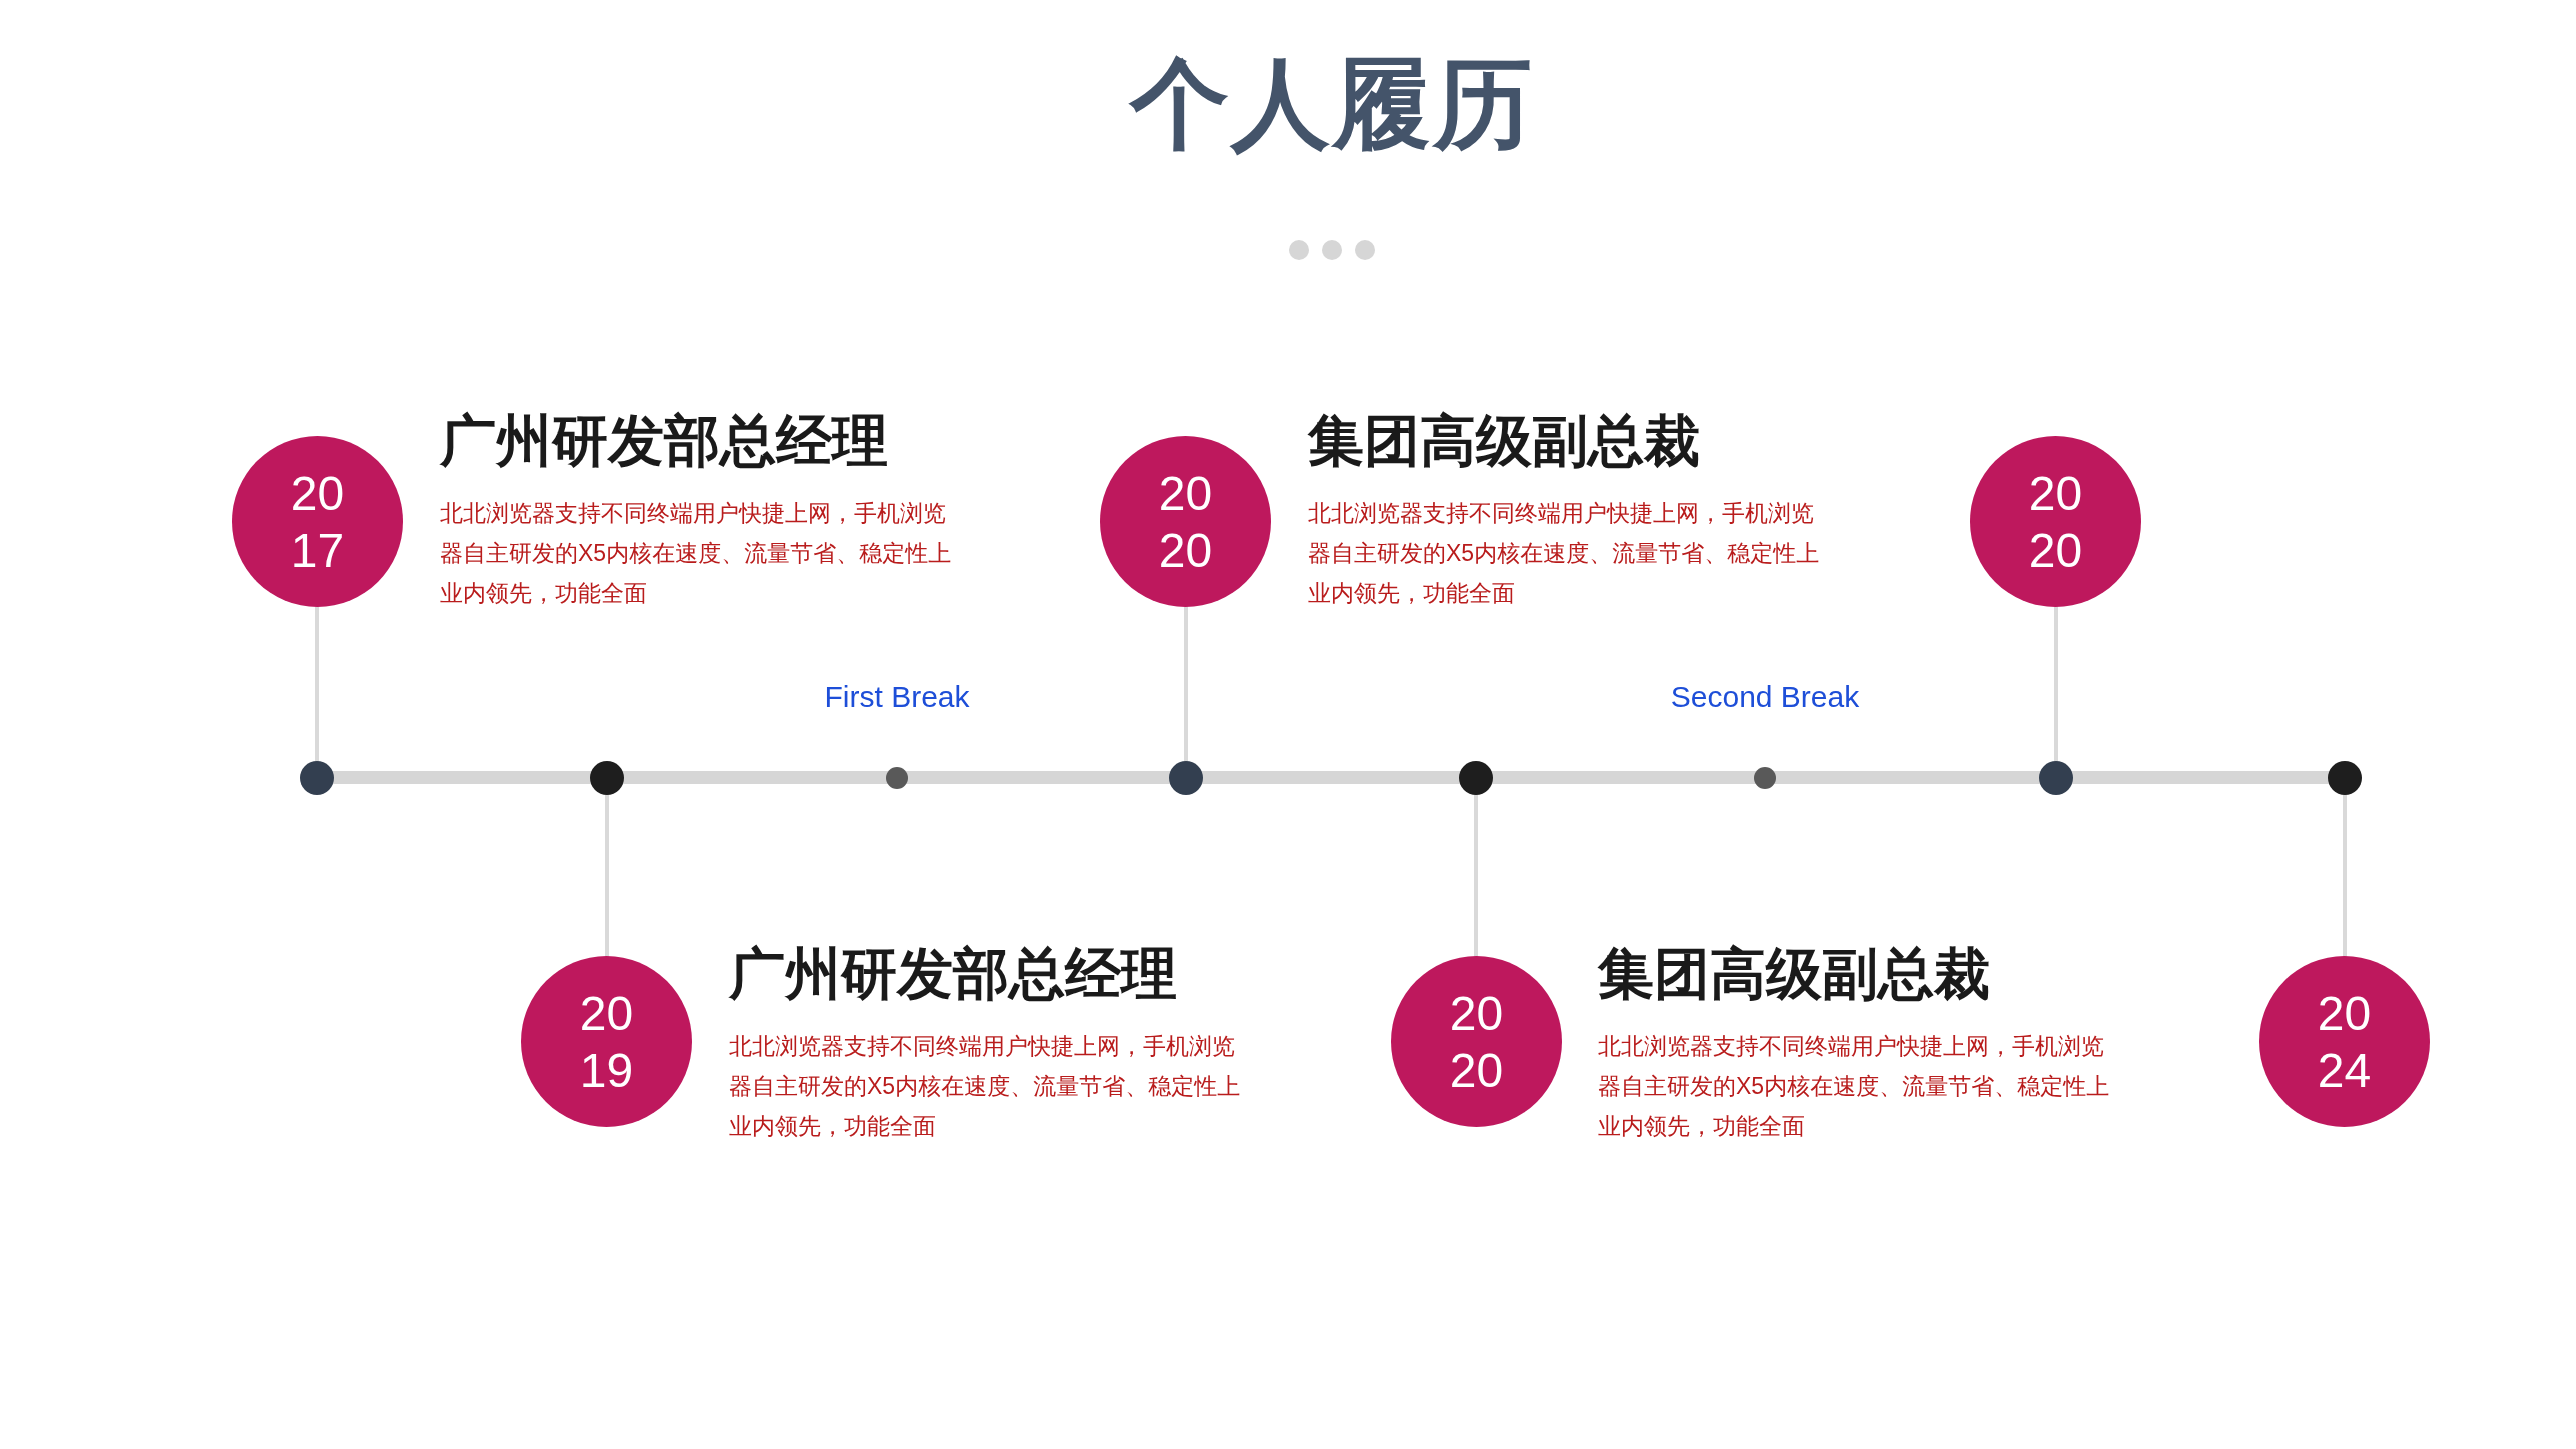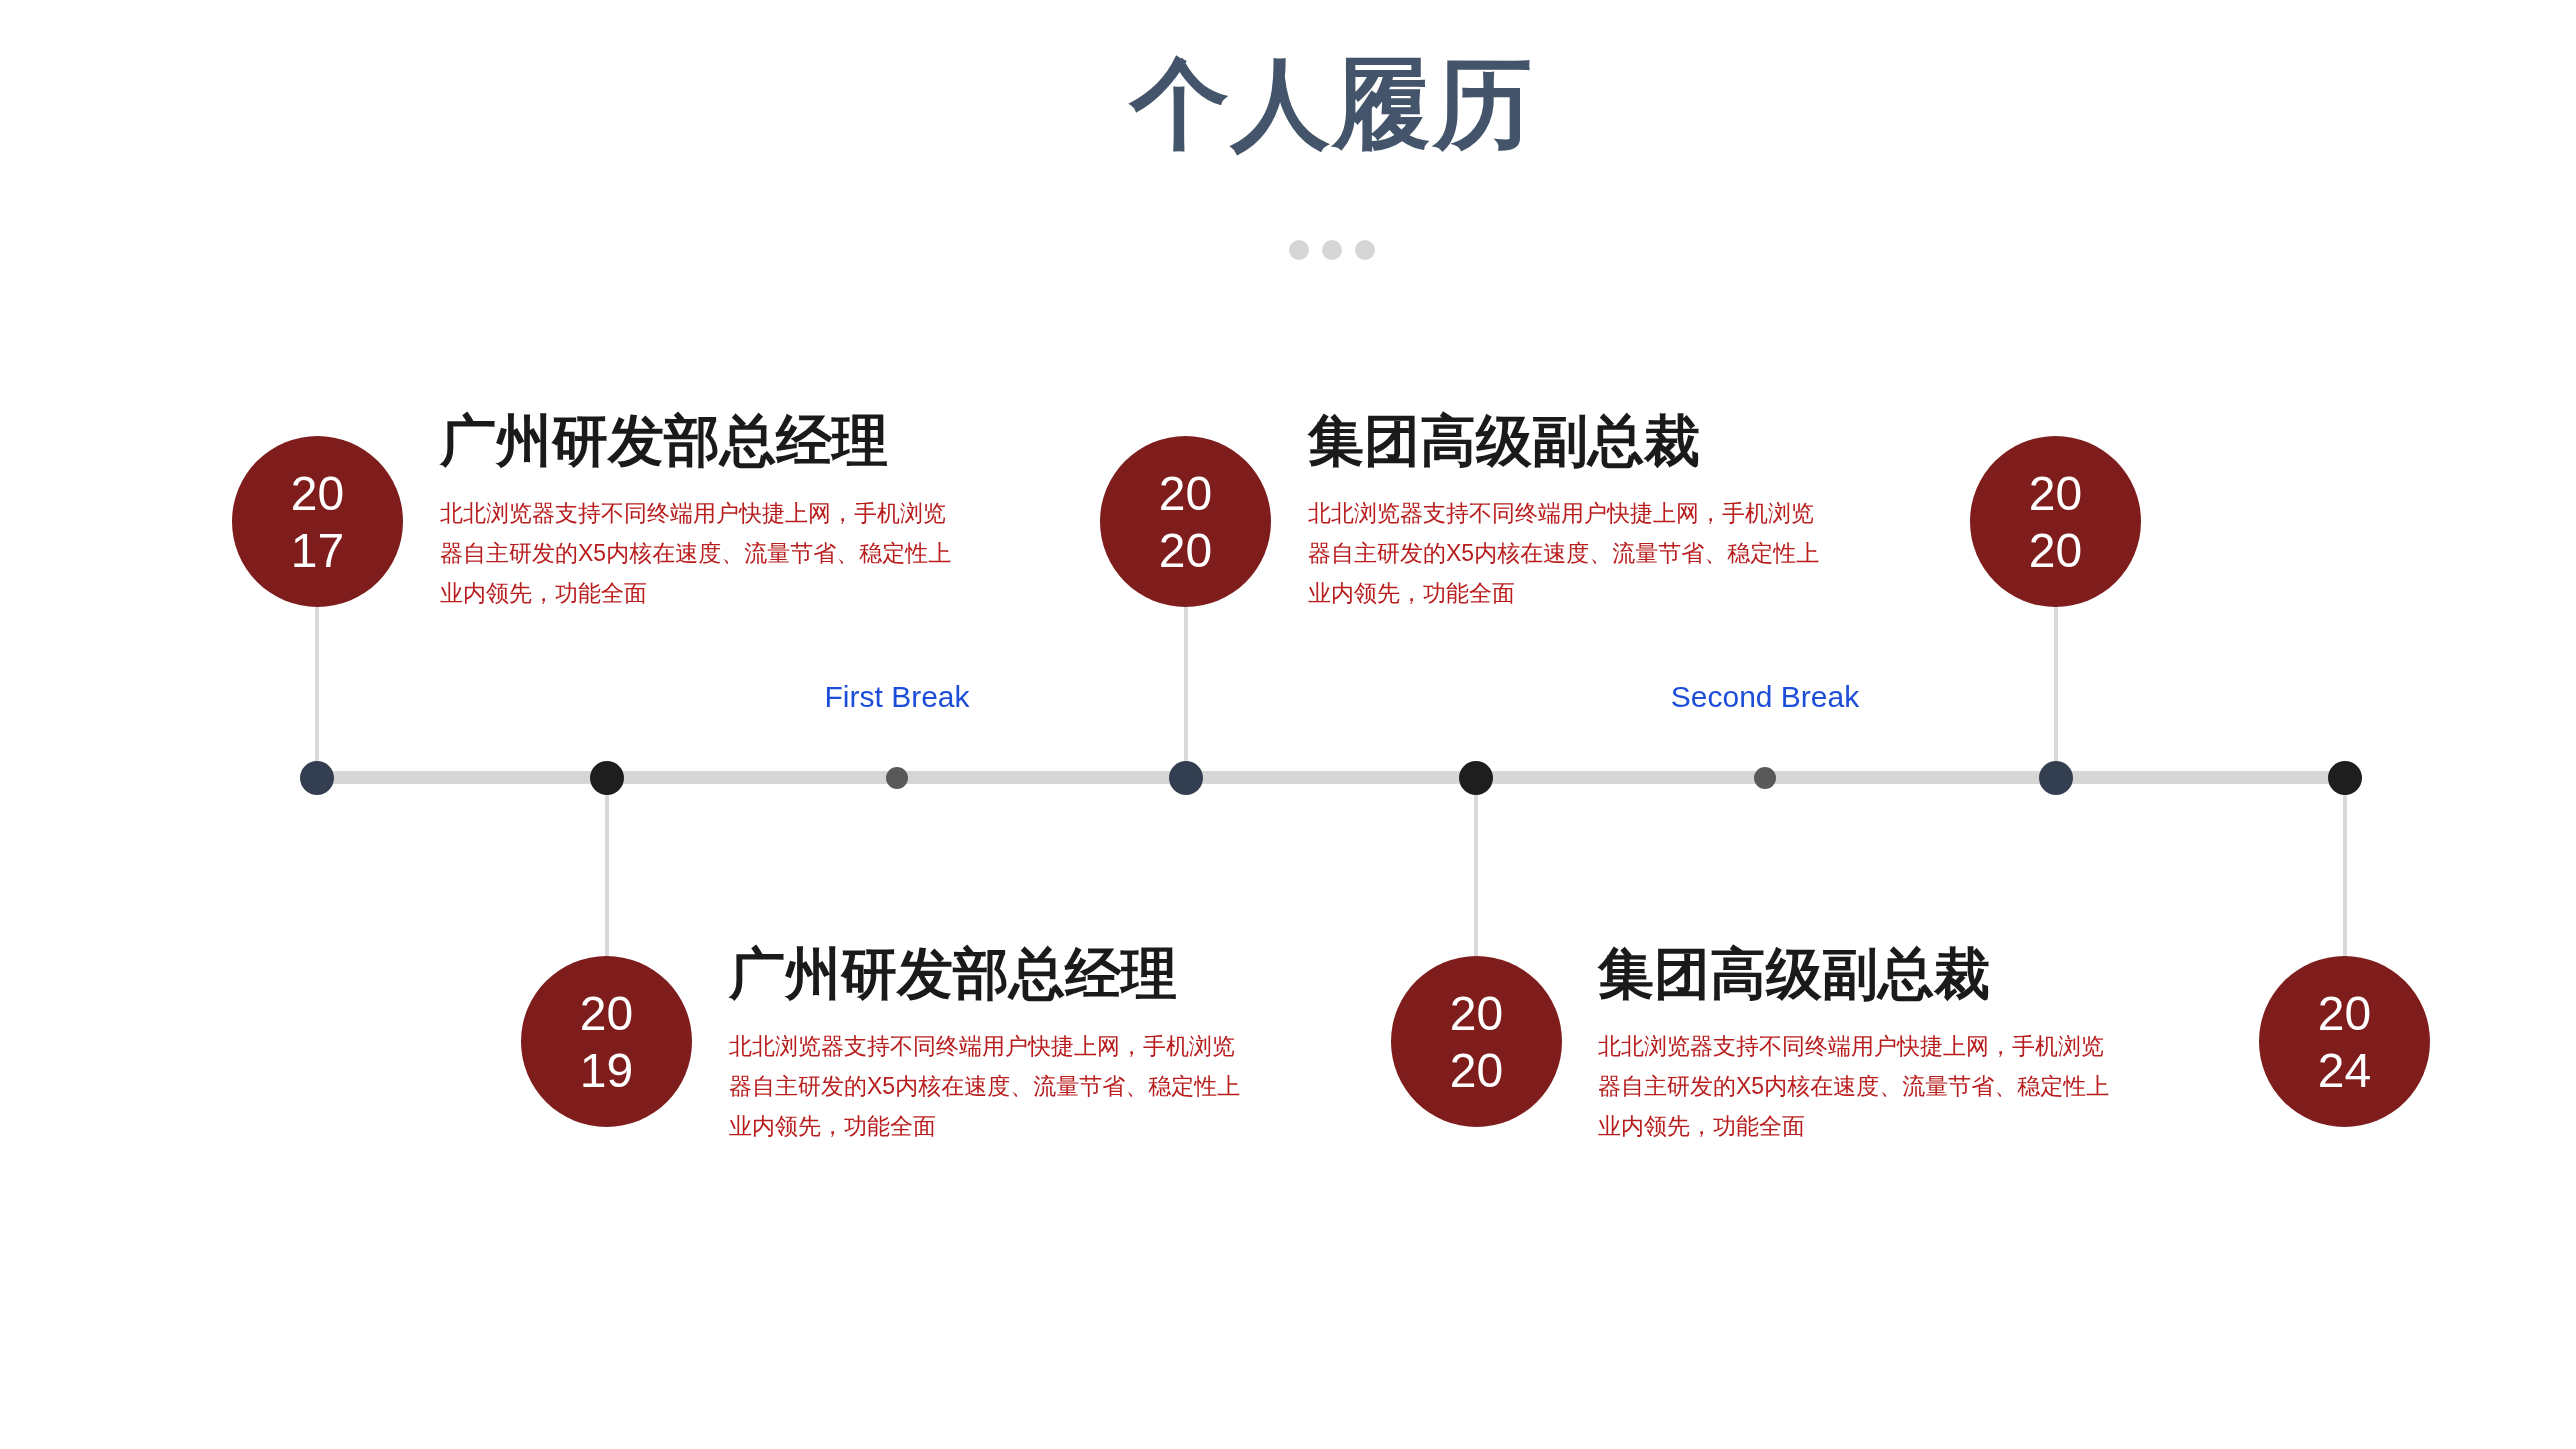--- a/index.html
+++ b/index.html
@@ -31,21 +31,21 @@
   .evdot{position:absolute;top:761px;width:34px;height:34px;border-radius:50%;}
   .evdot.navy{background:#333F50;}
   .evdot.black{background:#1E1E1E;}
   .sdot{position:absolute;top:767px;width:22px;height:22px;border-radius:50%;background:#595959;}
   .break-label{
     position:absolute;top:681px;width:298px;text-align:center;
     font-size:30px;line-height:32px;color:#1d4ed8;
   }
   
   .year-circle{
-    position:absolute;width:171px;height:171px;border-radius:50%;background:#7f1d1d;
+    position:absolute;width:171px;height:171px;border-radius:50%;background:#be185d;
     color:#ffffff;display:flex;flex-direction:column;align-items:center;justify-content:center;
     font-size:48px;line-height:57px;text-align:center;
   }
   .row-top{top:436px;}
   .row-bottom{top:956px;}
   
   .tblock{position:absolute;width:557px;}
   .tblock h3{margin:0;font-size:56px;line-height:48px;font-weight:700;color:#1A1A1A;}
   .tblock p{
     margin:28px 0 0 0;font-size:23px;line-height:40px;color:#b91c1c;

